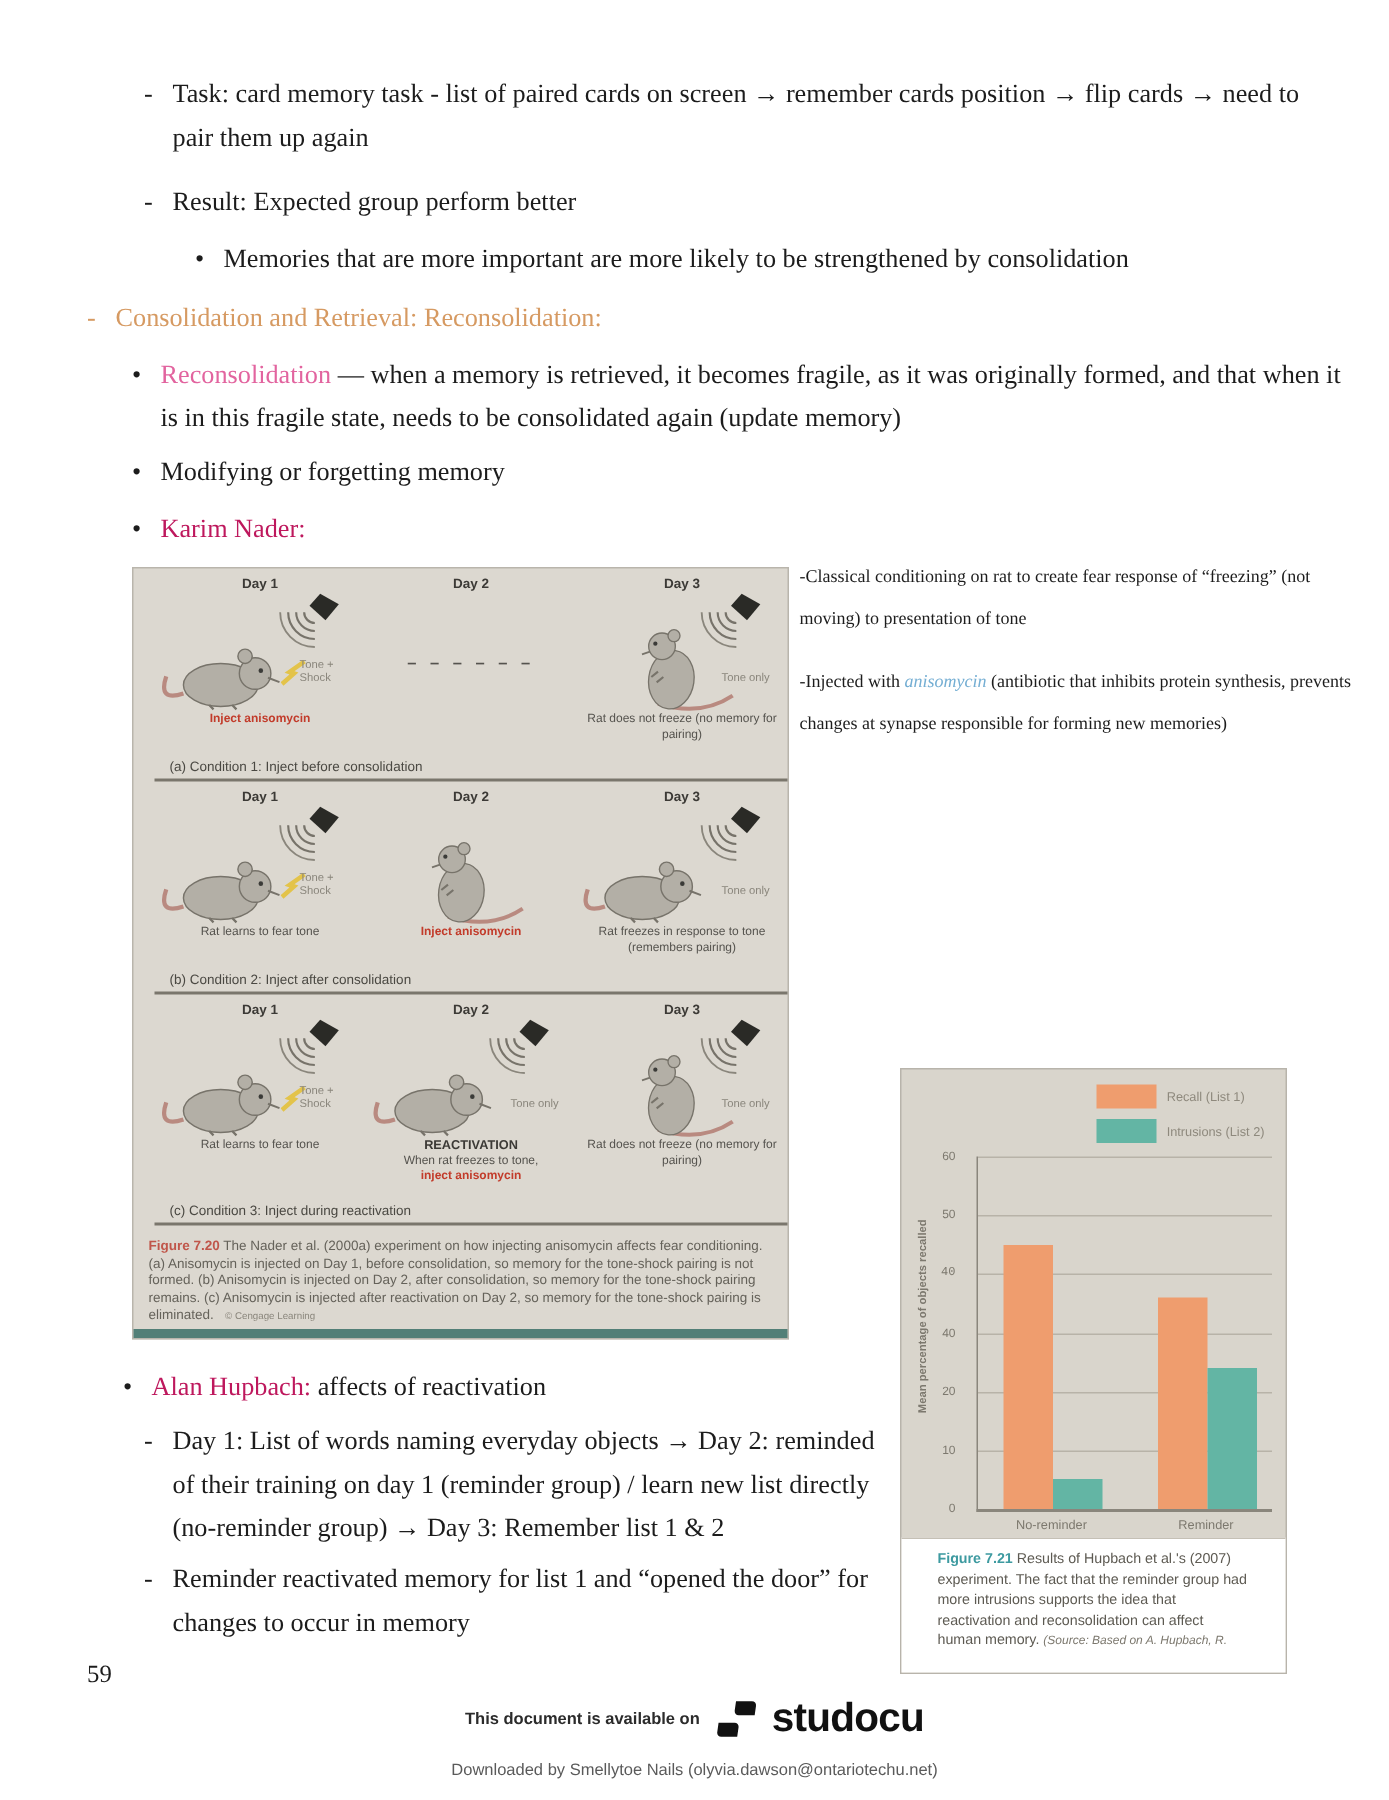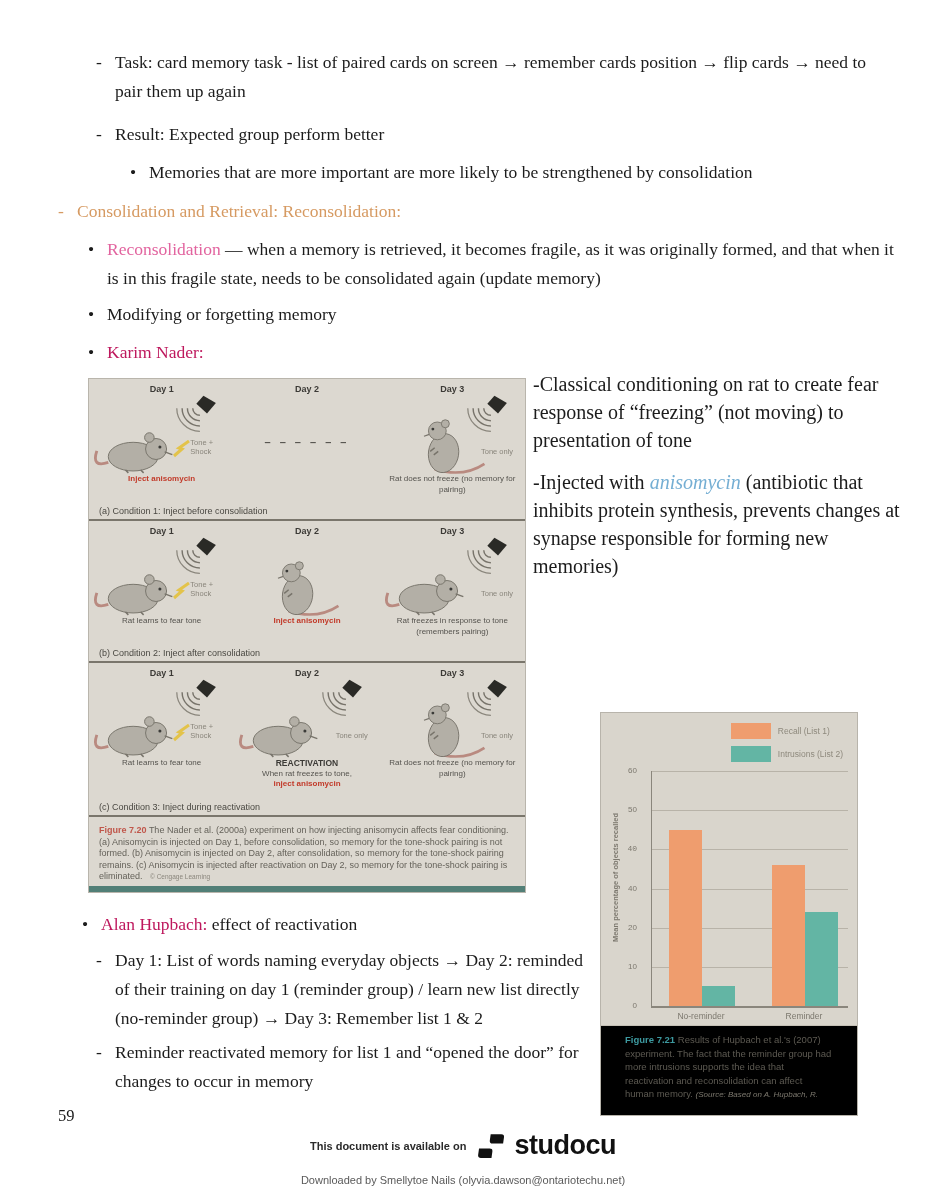--- a/index.html
+++ b/index.html
@@ -10,28 +10,28 @@
   
   .li{position:absolute;display:flex;font-size:17.5px;line-height:29px;}
   .mk{flex:none;width:19px;}
   .tx{flex:1;}
   .c-orange{color:#d69a62;}
   .c-pink{color:#e2649f;}
   .c-teal{color:#be185d;}
   .c-blue{color:#74aed3;font-style:italic;}
 
   
-  .sidenotes{position:absolute;left:533px;top:370px;width:372px;font-size:20px;line-height:28px;}
+  .sidenotes{position:absolute;left:533px;top:370px;width:372px;font-size:12px;line-height:28px;}
   .sidenotes p{margin:0 0 14px 0;}
 
   
   .fig720{position:absolute;left:88px;top:378px;width:438px;height:515px;
           background:#dcd8d0;border:1px solid #b9b5ac;font-family:"Liberation Sans",sans-serif;
           box-sizing:border-box;}
-  .cond-row{position:relative;display:flex;border-bottom:2px solid #7a766c;}
+  .cond-row{position:relative;display:flex;border-bottom:2px solid #7a766c;margin-left:14px;}
   .row-a{height:140px;} .row-b{height:140px;} .row-c{height:152px;}
   .cell{position:relative;flex:1;padding-top:5px;}
   .day{font-size:9px;font-weight:bold;color:#3c3a36;text-align:center;}
   .art{position:relative;height:80px;}
   .spk{position:absolute;right:16px;top:0;width:54px;height:48px;}
   .rat-c{position:absolute;left:4px;bottom:0;width:86px;height:50px;}
   .rat-s{position:absolute;left:28px;bottom:-2px;width:80px;height:60px;}
   .bolt{position:absolute;left:84px;bottom:16px;width:18px;height:18px;}
   .side{position:absolute;right:4px;bottom:18px;width:40px;font-size:7.5px;line-height:8.5px;color:#8a867c;}
   .below{text-align:center;font-size:8px;line-height:10.5px;color:#55534e;padding:0 6px;}
@@ -53,21 +53,21 @@
   .lg-tx{font-size:8.5px;color:#8e897d;}
   .plot{position:absolute;left:50px;top:58px;width:196px;height:235px;
         border-left:1px solid #8a867c;border-bottom:2px solid #8a867c;}
   .gridline{position:absolute;left:0;width:100%;height:1px;background:#b8b3a8;}
   .bar{position:absolute;bottom:0;}
   .yticks{position:absolute;left:0;top:58px;width:44px;height:235px;}
   .ytick{position:absolute;right:8px;font-size:8px;color:#7c786e;}
   .ylab{position:absolute;left:-96px;top:160px;width:220px;text-align:center;
         transform:rotate(-90deg);font-size:7.5px;font-weight:bold;color:#7c786e;}
   .xcat{position:absolute;top:298px;font-size:8.5px;color:#7c786e;text-align:center;width:90px;}
-  .cap721{position:absolute;left:0;right:0;top:312px;bottom:0;background:#000000;
+  .cap721{position:absolute;left:0;right:0;top:312px;bottom:0;background:#ffffff;
           border-top:1px solid #c5c0b5;padding:7px 24px;font-size:9.5px;line-height:13.5px;color:#5d5a52;box-sizing:border-box;}
   .cap721 .flab{color:#3d9aa0;font-weight:bold;}
   .cap721 .src{font-style:italic;font-size:8px;color:#7c786e;}
 
   
   .pageno{position:absolute;left:58px;top:1106px;font-size:16.5px;}
   .footer-row{position:absolute;left:0;top:1130px;width:100%;display:flex;align-items:center;justify-content:center;
               font-family:"Liberation Sans",sans-serif;}
   .avail{font-size:11px;font-weight:bold;color:#2b2b2b;margin-right:12px;}
   .brandmark{display:flex;align-items:center;text-decoration:none;color:#111;}
@@ -326,21 +326,21 @@
       <span class="flab">Figure 7.21</span>
       <span>Results of Hupbach et al.'s (2007) experiment. The fact that the reminder group had more intrusions supports the idea that reactivation and reconsolidation can affect human memory.</span>
       <span class="src">(Source: Based on A. Hupbach, R.</span>
     </div>
   <div class="xcat" style="left: 55px;">No-reminder</div>
       <div class="xcat" style="left: 158px;">Reminder</div>
     </div>
 
   <div class="li" style="left:82px;top:910px;width:480px">
     <span class="mk">•</span>
-    <div class="tx"><span class="c-teal">Alan Hupbach:</span><span> effect of reactivation</span></div>
+    <div class="tx"><span class="c-teal">Alan Hupbach:</span><span> affects of reactivation</span></div>
   </div>
   <div class="li" style="left:96px;top:946px;width:496px">
     <span class="mk">-</span>
     <div class="tx">Day 1: List of words naming everyday objects → Day 2: reminded of their training on day 1 (reminder group) / learn new list directly (no-reminder group) → Day 3: Remember list 1 &amp; 2</div>
   </div>
   <div class="li" style="left:96px;top:1038px;width:505px">
     <span class="mk">-</span>
     <div class="tx">Reminder reactivated memory for list 1 and “opened the door” for changes to occur in memory</div>
   </div>
 

